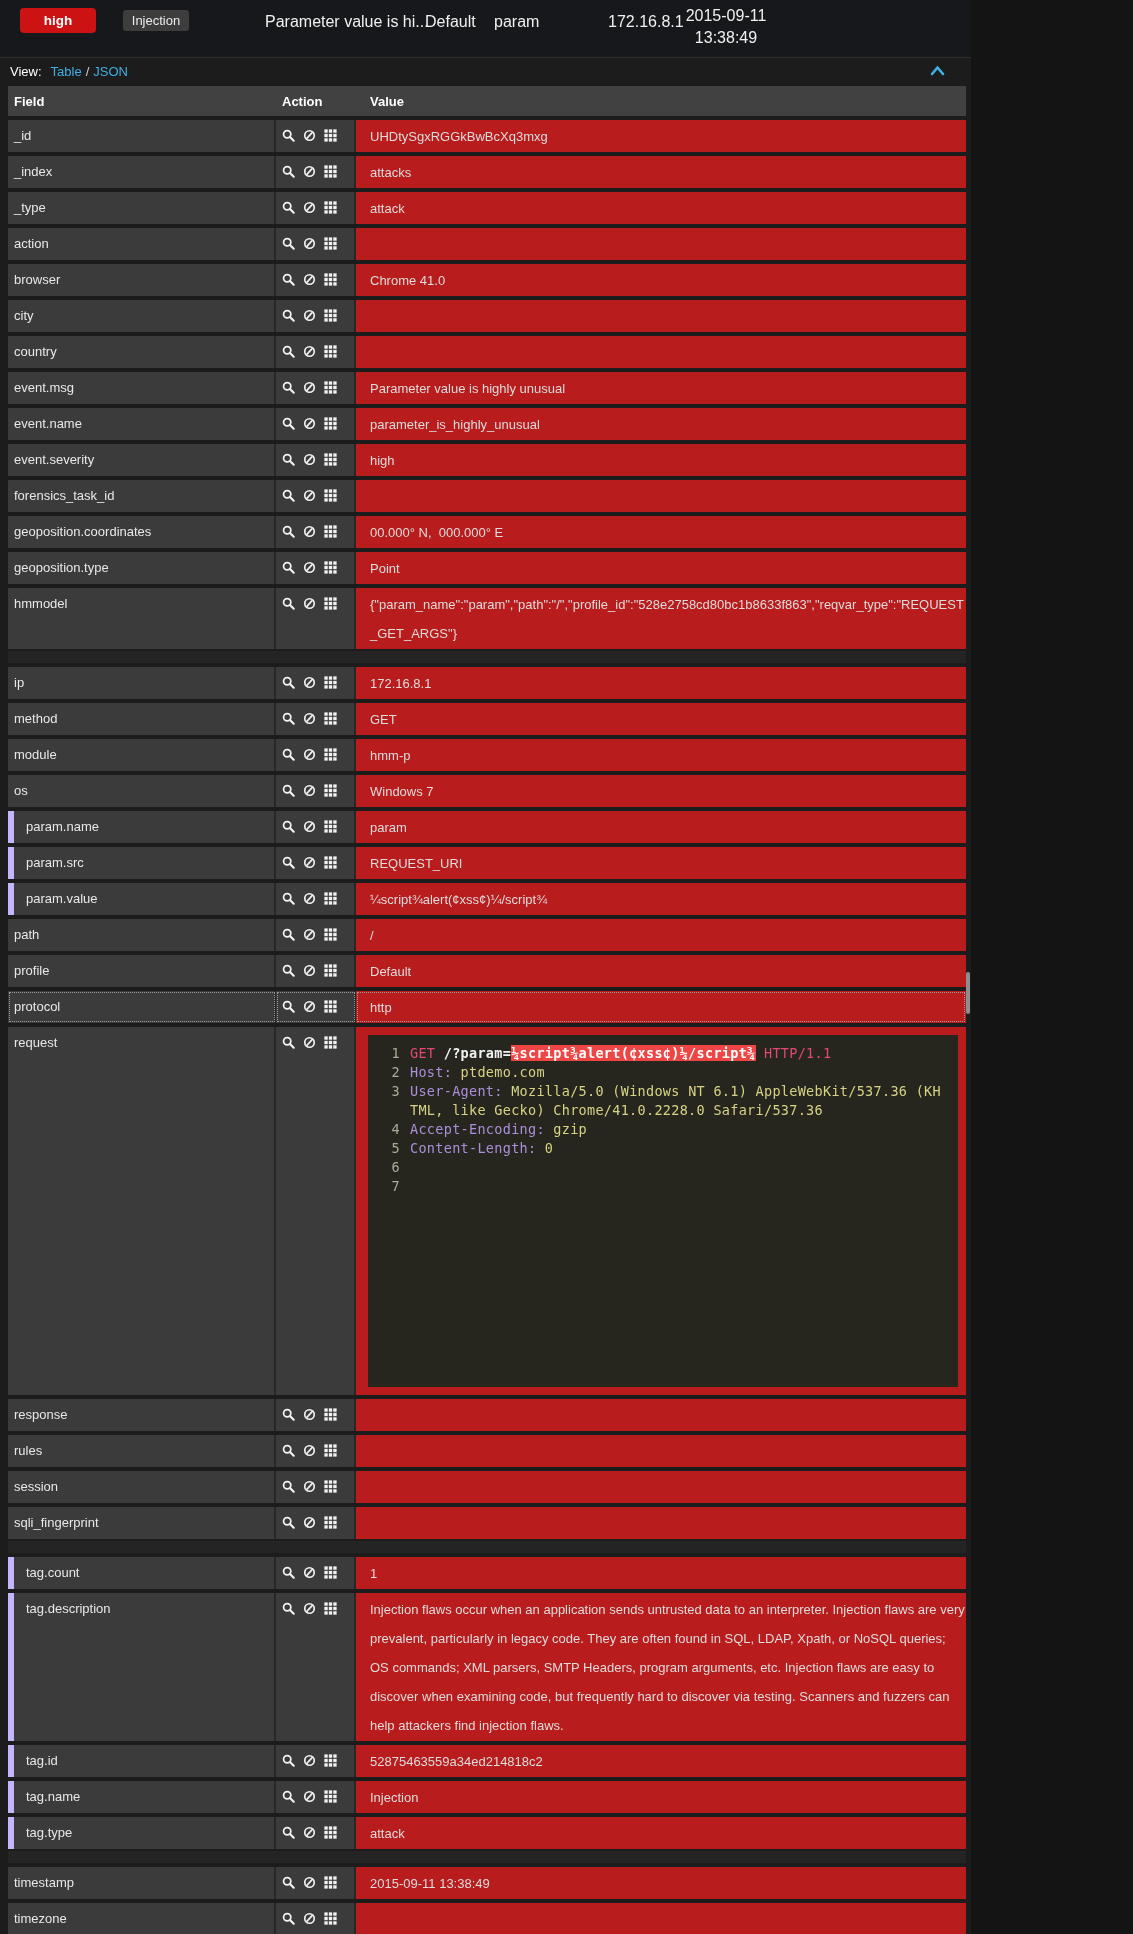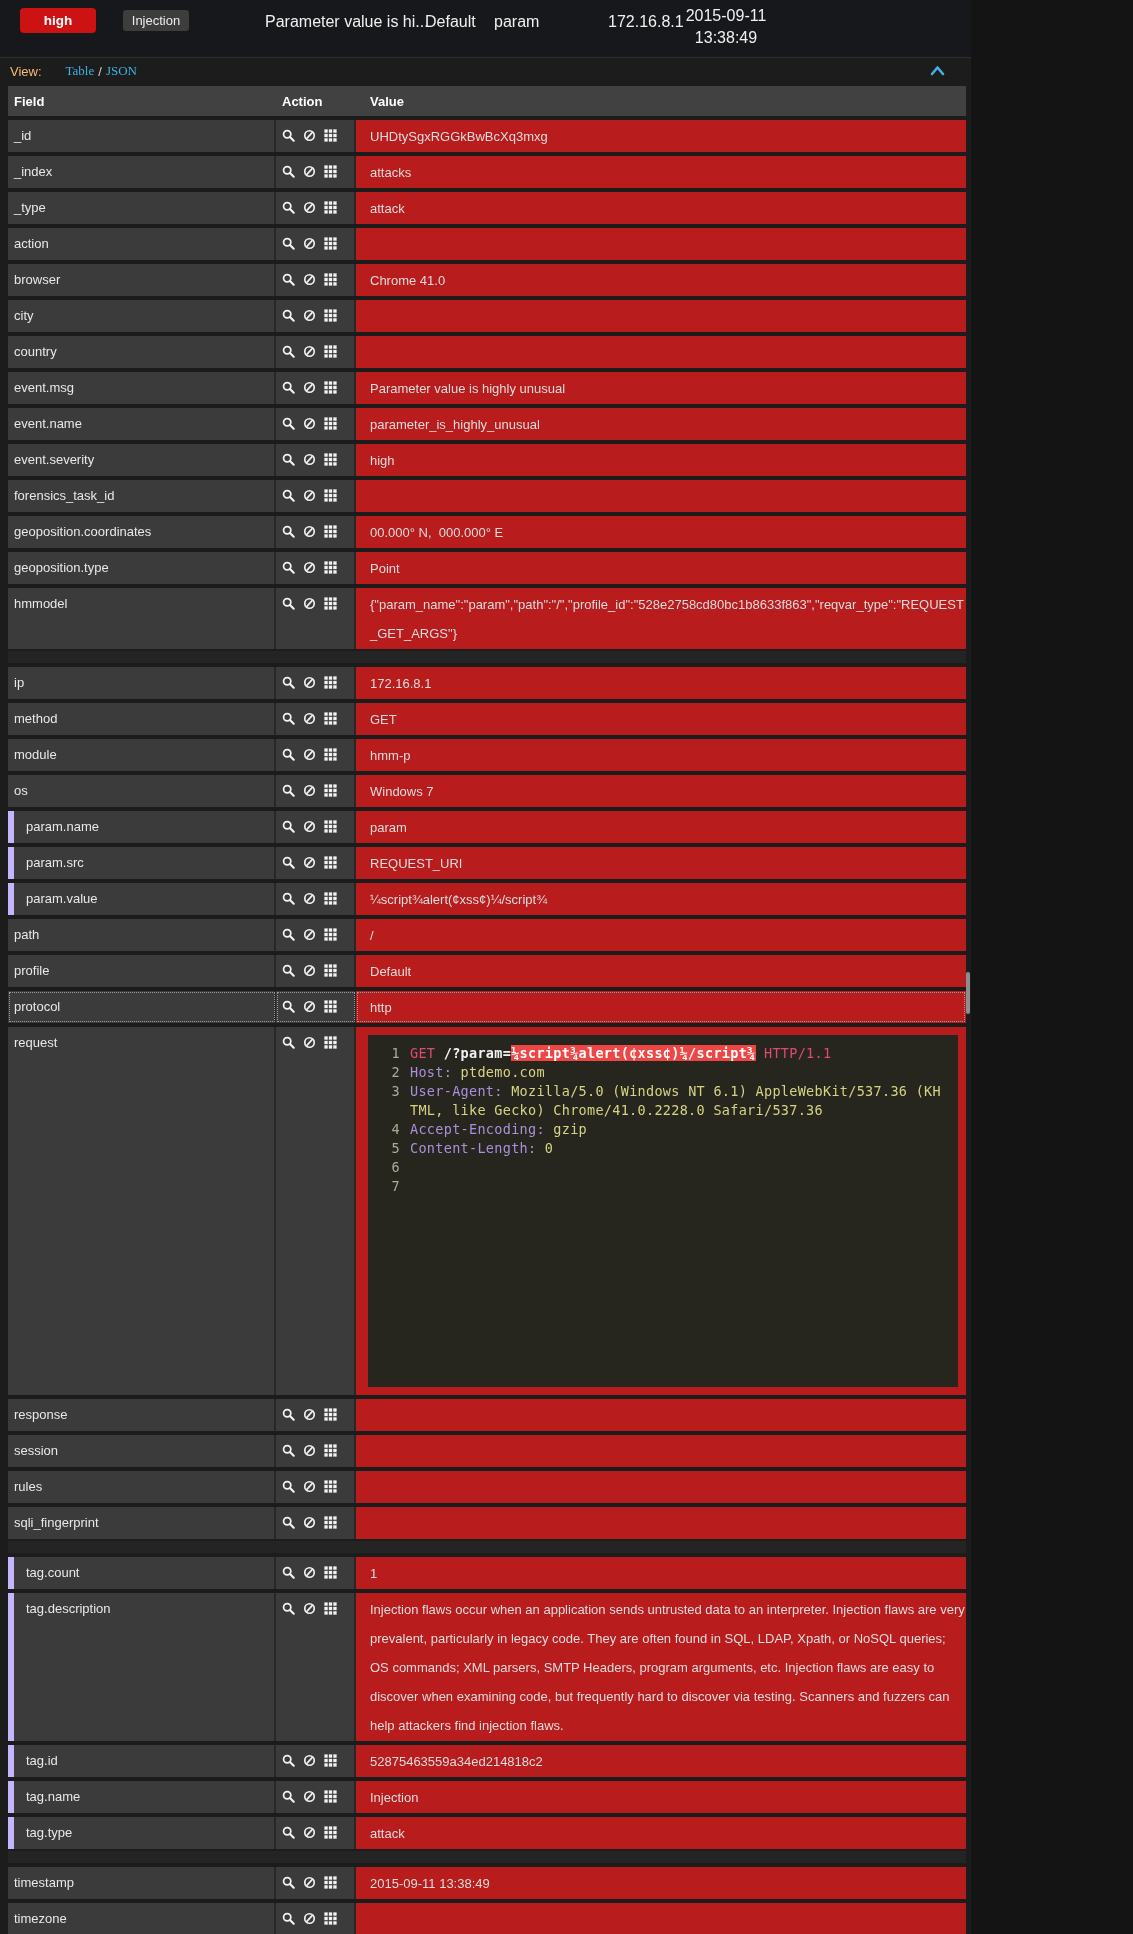--- a/index.html
+++ b/index.html
@@ -13,22 +13,22 @@
   
   .topbar { position:relative; height:57px; background:#17181b; border-bottom:1px solid #2e2e2e; }
   .badge { position:absolute; display:flex; align-items:center; justify-content:center; }
   .badge.red { left:20px; top:8px; width:76px; height:25px; background:#cc1212; border-radius:4px; color:#fff; font-weight:bold; font-size:13.5px; }
   .badge.gray { left:123px; top:10px; width:66px; height:21px; background:#3d3d3d; border-radius:3px; color:#ececec; font-size:13px; }
   .tb-text { position:absolute; top:13px; font-size:16px; color:#f0f0f0; white-space:nowrap; }
   .tb-msg { left:265px; } .tb-profile { left:425px; } .tb-param { left:494px; } .tb-ip { left:608px; }
   .tb-time { position:absolute; left:683px; top:5px; width:86px; text-align:center; font-size:16px; line-height:22px; color:#f0f0f0; }
   
   .viewbar { position:relative; height:26px; display:flex; align-items:center; padding-left:10px; background:#1c1c1c; }
-  .viewbar .lbl { color:#fdba74; margin-right:20px; }
-  .viewbar a { color:#3eb1e5; text-decoration:none; margin:0 4px; cursor:pointer;font-family:Liberation Serif, serif; }
+  .viewbar .lbl { color:#ffffff; margin-right:5px; }
+  .viewbar a { color:#3eb1e5; text-decoration:none; margin:0 4px; cursor:pointer; }
   .viewbar .sep { color:#cfcfcf; }
   .chev { position:absolute; right:26px; top:7px; width:15px; height:11px; cursor:pointer; }
   
   .dtable { margin:2px 5px 0 8px; }
   .thead, .trow { display:flex; align-items:stretch; }
   .thead { background:#414141; min-height:30px; font-weight:bold; color:#fff; margin-bottom:4px;justify-content:flex-end; }
   .thead .th { display:flex; align-items:center; }
   .td, .th { box-sizing:border-box; }
   .col-f { width:268px; padding-left:6px; }
   .col-a { width:80px; padding-left:6px; }
@@ -820,49 +820,49 @@
           <rect x="0.4" y="10" width="3.6" height="3.6"></rect>
                 <rect x="5.2" y="10" width="3.6" height="3.6"></rect>
                 <rect x="10" y="10" width="3.6" height="3.6"></rect>
         </g>
       </svg>
     </div>
     <div class="td v col-v"></div>
   </div>
 
   <div class="trow">
+    <div class="td f col-f">rules</div>
+    <div class="td a col-a">
+      <svg class="icon" viewBox="0 0 14 14">
+        <circle cx="5.6" cy="5.6" r="3.9" fill="none" stroke="currentColor" stroke-width="1.9"></circle>
+        <line x1="8.6" y1="8.6" x2="12.6" y2="12.6" stroke="currentColor" stroke-width="2.3" stroke-linecap="round"></line>
+      </svg>
+      <svg class="icon" viewBox="0 0 14 14">
+        <circle cx="7" cy="7" r="5.1" fill="none" stroke="currentColor" stroke-width="1.8"></circle>
+        <line x1="3.7" y1="10.6" x2="10.3" y2="3.4" stroke="currentColor" stroke-width="1.8"></line>
+      </svg>
+      <svg class="icon" viewBox="0 0 14 14">
+        <g fill="currentColor">
+          <rect x="0.4" y="0.4" width="3.6" height="3.6"></rect>
+                <rect x="5.2" y="0.4" width="3.6" height="3.6"></rect>
+                <rect x="10" y="0.4" width="3.6" height="3.6"></rect>
+          <rect x="0.4" y="5.2" width="3.6" height="3.6"></rect>
+                <rect x="5.2" y="5.2" width="3.6" height="3.6"></rect>
+                <rect x="10" y="5.2" width="3.6" height="3.6"></rect>
+          <rect x="0.4" y="10" width="3.6" height="3.6"></rect>
+                <rect x="5.2" y="10" width="3.6" height="3.6"></rect>
+                <rect x="10" y="10" width="3.6" height="3.6"></rect>
+        </g>
+      </svg>
+    </div>
+    <div class="td v col-v"></div>
+  </div>
+
+  <div class="trow">
     <div class="td f col-f">session</div>
-    <div class="td a col-a">
-      <svg class="icon" viewBox="0 0 14 14">
-        <circle cx="5.6" cy="5.6" r="3.9" fill="none" stroke="currentColor" stroke-width="1.9"></circle>
-        <line x1="8.6" y1="8.6" x2="12.6" y2="12.6" stroke="currentColor" stroke-width="2.3" stroke-linecap="round"></line>
-      </svg>
-      <svg class="icon" viewBox="0 0 14 14">
-        <circle cx="7" cy="7" r="5.1" fill="none" stroke="currentColor" stroke-width="1.8"></circle>
-        <line x1="3.7" y1="10.6" x2="10.3" y2="3.4" stroke="currentColor" stroke-width="1.8"></line>
-      </svg>
-      <svg class="icon" viewBox="0 0 14 14">
-        <g fill="currentColor">
-          <rect x="0.4" y="0.4" width="3.6" height="3.6"></rect>
-                <rect x="5.2" y="0.4" width="3.6" height="3.6"></rect>
-                <rect x="10" y="0.4" width="3.6" height="3.6"></rect>
-          <rect x="0.4" y="5.2" width="3.6" height="3.6"></rect>
-                <rect x="5.2" y="5.2" width="3.6" height="3.6"></rect>
-                <rect x="10" y="5.2" width="3.6" height="3.6"></rect>
-          <rect x="0.4" y="10" width="3.6" height="3.6"></rect>
-                <rect x="5.2" y="10" width="3.6" height="3.6"></rect>
-                <rect x="10" y="10" width="3.6" height="3.6"></rect>
-        </g>
-      </svg>
-    </div>
-    <div class="td v col-v"></div>
-  </div>
-
-  <div class="trow">
-    <div class="td f col-f">rules</div>
     <div class="td a col-a">
       <svg class="icon" viewBox="0 0 14 14">
         <circle cx="5.6" cy="5.6" r="3.9" fill="none" stroke="currentColor" stroke-width="1.9"></circle>
         <line x1="8.6" y1="8.6" x2="12.6" y2="12.6" stroke="currentColor" stroke-width="2.3" stroke-linecap="round"></line>
       </svg>
       <svg class="icon" viewBox="0 0 14 14">
         <circle cx="7" cy="7" r="5.1" fill="none" stroke="currentColor" stroke-width="1.8"></circle>
         <line x1="3.7" y1="10.6" x2="10.3" y2="3.4" stroke="currentColor" stroke-width="1.8"></line>
       </svg>
       <svg class="icon" viewBox="0 0 14 14">

